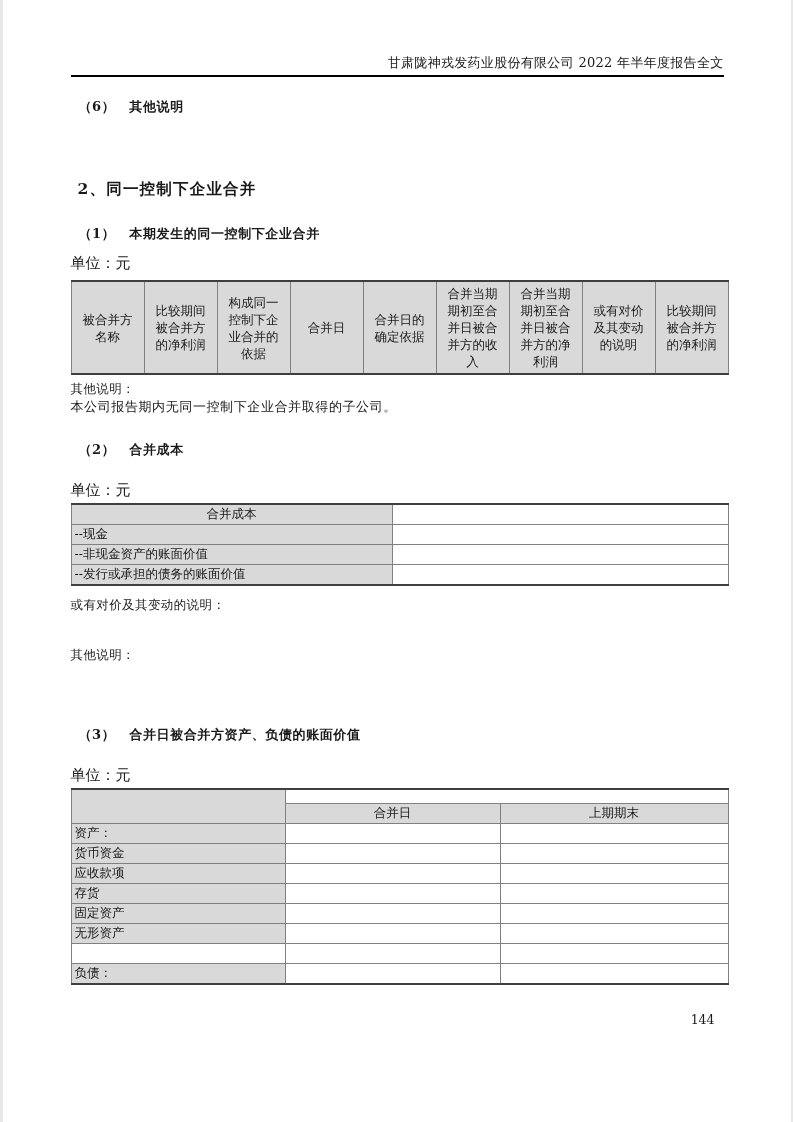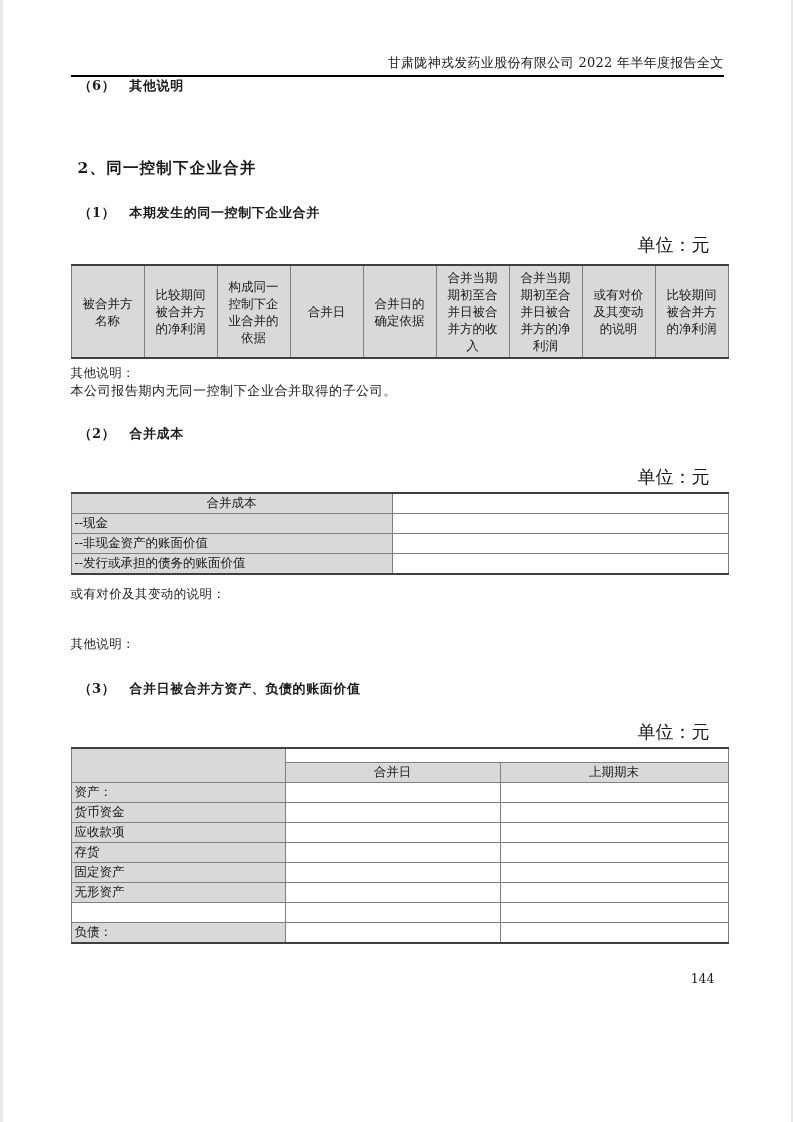--- a/index.html
+++ b/index.html
@@ -29,29 +29,29 @@
     padding-left:8px;
     letter-spacing:0.6px;
   }
   .h-sub .h-num { margin-right:14px; }
   .h-main {
     font-weight:bold;
     font-size:15.5px;
     padding-left:7px;
     letter-spacing:1.2px;
   }
-  .h6   { }
+  .h6   { margin-top:21px; }
   .hmain{ margin-top:63px; }
   .hs1  { margin-top:25px; }
   .hs2  { margin-top:25px; }
-  .hs3  { margin-top:27px; }
+  .hs3  { margin-top:62px; }
 
   .unit {
-    text-align:right;
-    font-size:18px;
+    text-align:left;
+    font-size:15px;
     padding-right:14px;
   }
   .u1 { margin-top:11px; }
   .u2 { margin-top:22px; }
   .u3 { margin-top:22px; }
 
   .note { font-size:12.5px; letter-spacing:0.4px; }
   .n1 { margin-top:6px; }
   .n2 { margin-top:11px; }
   .n3 { margin-top:33px; }

